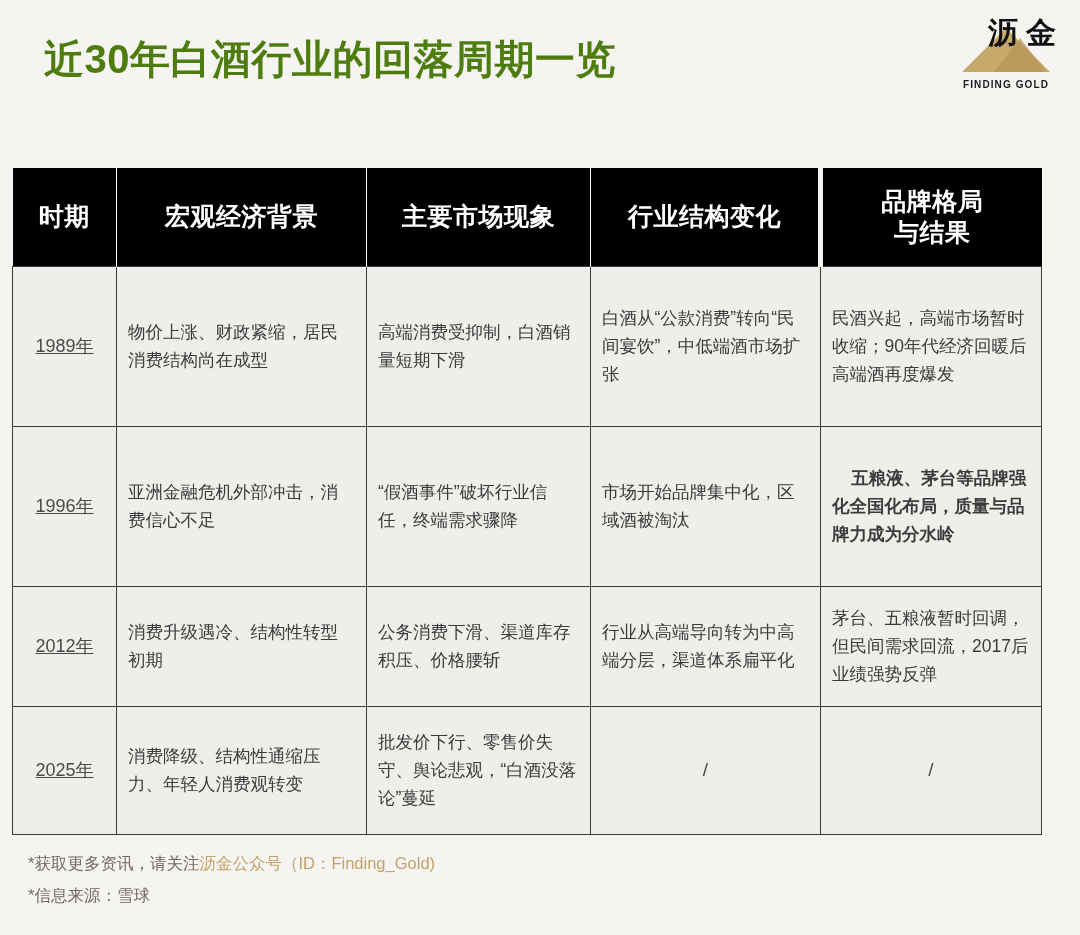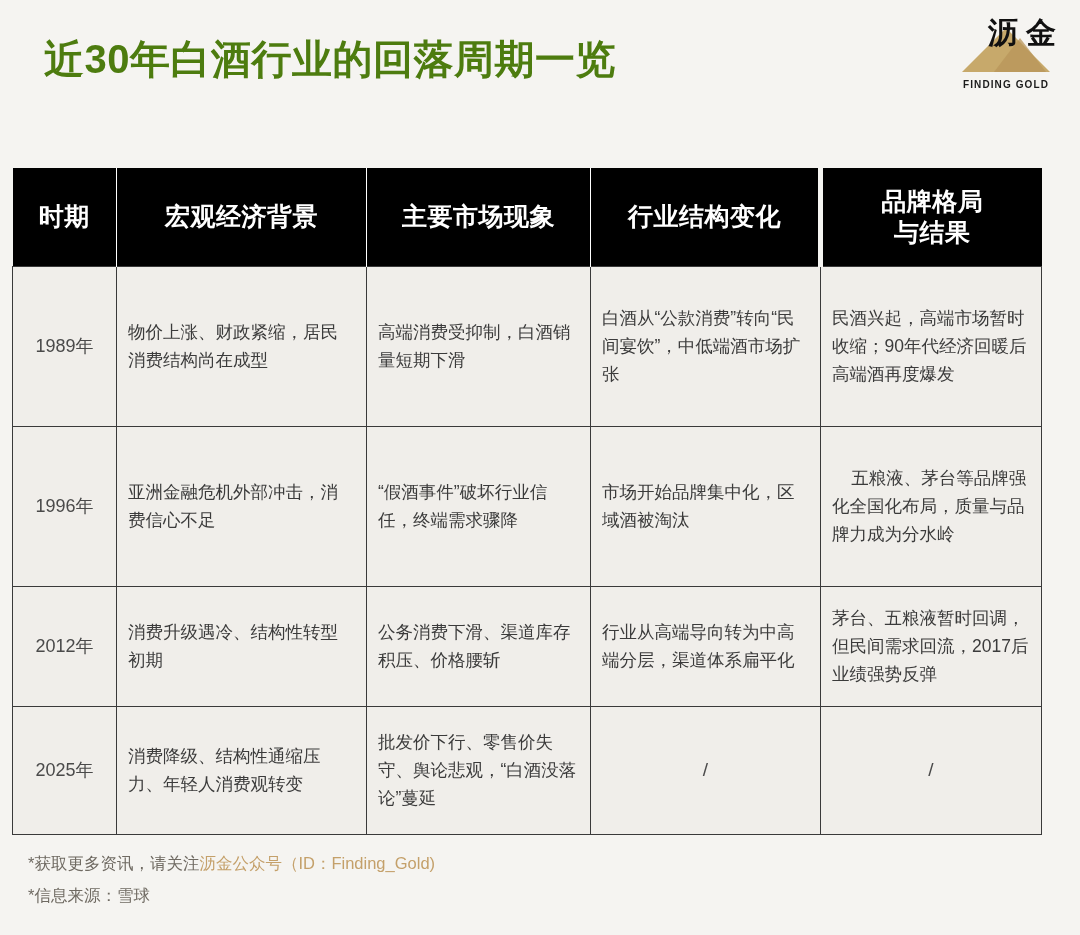--- a/index.html
+++ b/index.html
@@ -143,32 +143,33 @@
     vertical-align: middle;
     padding: 10px 11px;
     height: 160px;
   }
 
   table.cycles tbody td.period {
     text-align: center;
     font-size: 18px;
     color: #4a4a4a;
     padding: 10px 4px;
+    text-decoration: underline;
   }
 
   table.cycles tbody td.dash {
     text-align: center;
     font-size: 19px;
     color: #4a4a4a;
   }
 
   table.cycles tbody tr.r3 td { height: 120px; }
   table.cycles tbody tr.r4 td { height: 128px; }
 
-  .indent { text-indent: 1.1em; }
+  .indent { text-indent: 1.1em; font-weight: bold; }
 
   
   .footer {
     position: absolute;
     left: 28px;
     bottom: 24px;
     font-size: 16.5px;
     line-height: 1.9;
     color: #6f6a62;
   }

